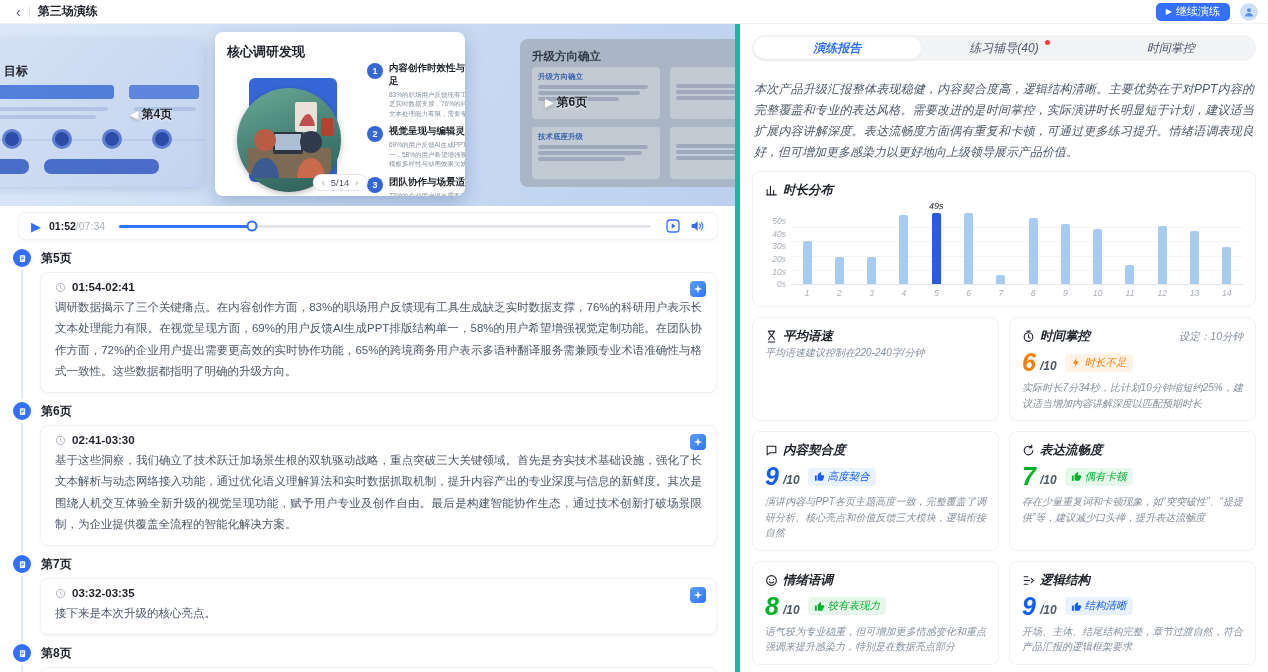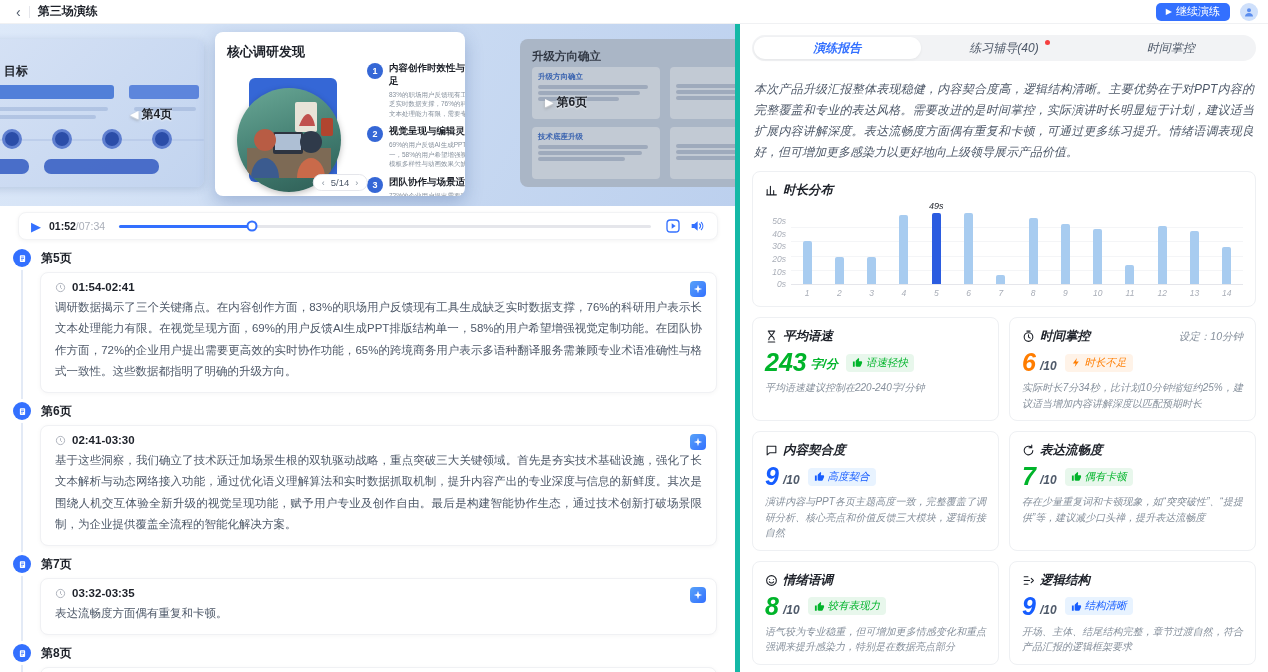--- a/index.html
+++ b/index.html
@@ -343,21 +343,21 @@
               <circle cx="12" cy="12" r="9" fill="none" stroke="#a9aeb8" stroke-width="2"></circle>
               <path d="M12 7v5l3 3" stroke="#a9aeb8" stroke-width="2" fill="none"></path>
             </svg>
           <span class="t-ts">03:32-03:35</span>
         </div>
         <div class="t-ai">
             <svg width="10" height="10" viewBox="0 0 24 24">
               <path d="M12 2l2.4 7.6L22 12l-7.6 2.4L12 22l-2.4-7.6L2 12l7.6-2.4z" fill="#fff"></path>
             </svg>
           </div>
-        <div class="t-text">表达流畅度方面偶有重复和卡顿。</div>
+        <div class="t-text">接下来是本次升级的核心亮点。</div>
       </div>
     </div>
 
     <div class="t-entry">
       <div class="t-head">
         <div class="t-dot">
             <svg width="9" height="9" viewBox="0 0 24 24">
               <rect x="5" y="3" width="14" height="18" rx="2" fill="#fff"></rect>
               <path d="M8 8h8M8 12h8M8 16h5" stroke="#3370ff" stroke-width="2"></path>
             </svg>
@@ -481,30 +481,20 @@
 
       <div class="mgrid">
 
         <div class="mcard">
           <div class="c-title">
             <svg class="icon-14" viewBox="0 0 24 24">
                 <path d="M6 2h12M6 22h12M7 2c0 5 4 6 5 8-1 2-5 3-5 8M17 2c0 5-4 6-5 8 1 2 5 3 5 8" stroke="#1d2129" stroke-width="2" fill="none" stroke-linecap="round"></path>
               </svg>
             <span>平均语速</span>
           </div>
-          <div class="m-val-row">
-            <span class="m-val val-green">243</span>
-            <span class="m-unit green">字/分</span>
-            <span class="badge green">
-              <svg class="icon-12" viewBox="0 0 24 24">
-                  <path d="M2 10h4v11H2zM22 11c0-1.1-.9-2-2-2h-5.2l.8-4.1c.1-.6-.1-1.2-.5-1.6L14 2l-5.3 5.6c-.4.4-.7 1-.7 1.6V19c0 1.1.9 2 2 2h7.3c.8 0 1.5-.5 1.8-1.2l2.7-6.4c.1-.2.2-.5.2-.7v-1.7z" fill="currentColor"></path>
-                </svg>
-              <span>语速轻快</span>
-            </span>
-          </div>
           <div class="m-desc">平均语速建议控制在220-240字/分钟</div>
         </div>
 
         <div class="mcard">
           <div class="c-title">
             <svg class="icon-14" viewBox="0 0 24 24">
                 <circle cx="12" cy="13" r="8" fill="none" stroke="#1d2129" stroke-width="2"></circle>
                 <path d="M12 9v4l3 2M9 2h6" stroke="#1d2129" stroke-width="2" fill="none" stroke-linecap="round"></path>
               </svg>
             <span>时间掌控</span>

